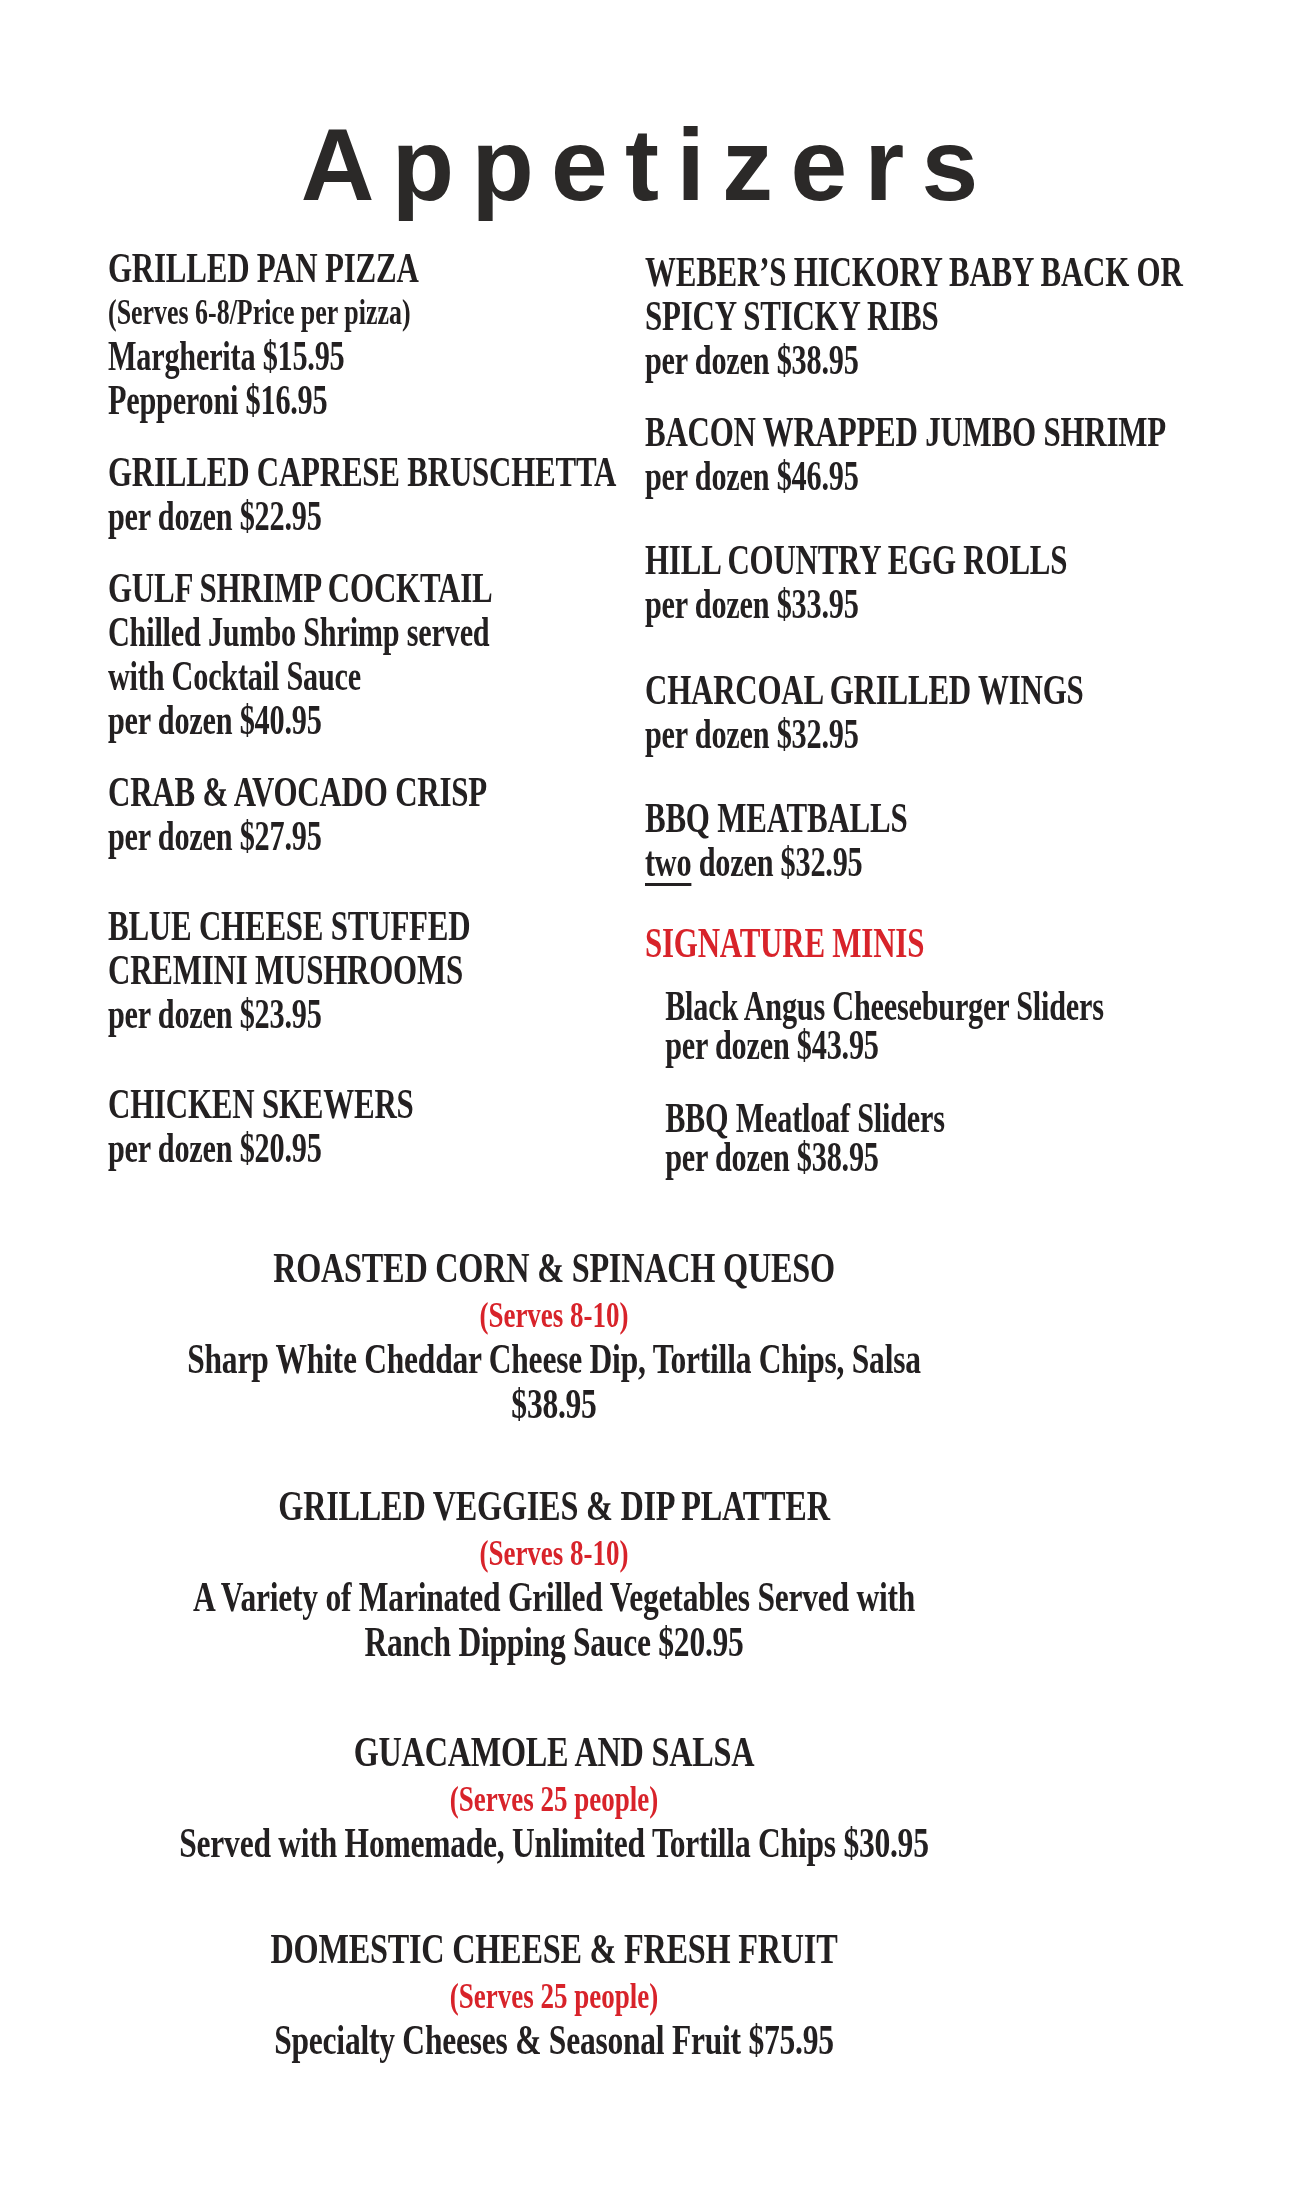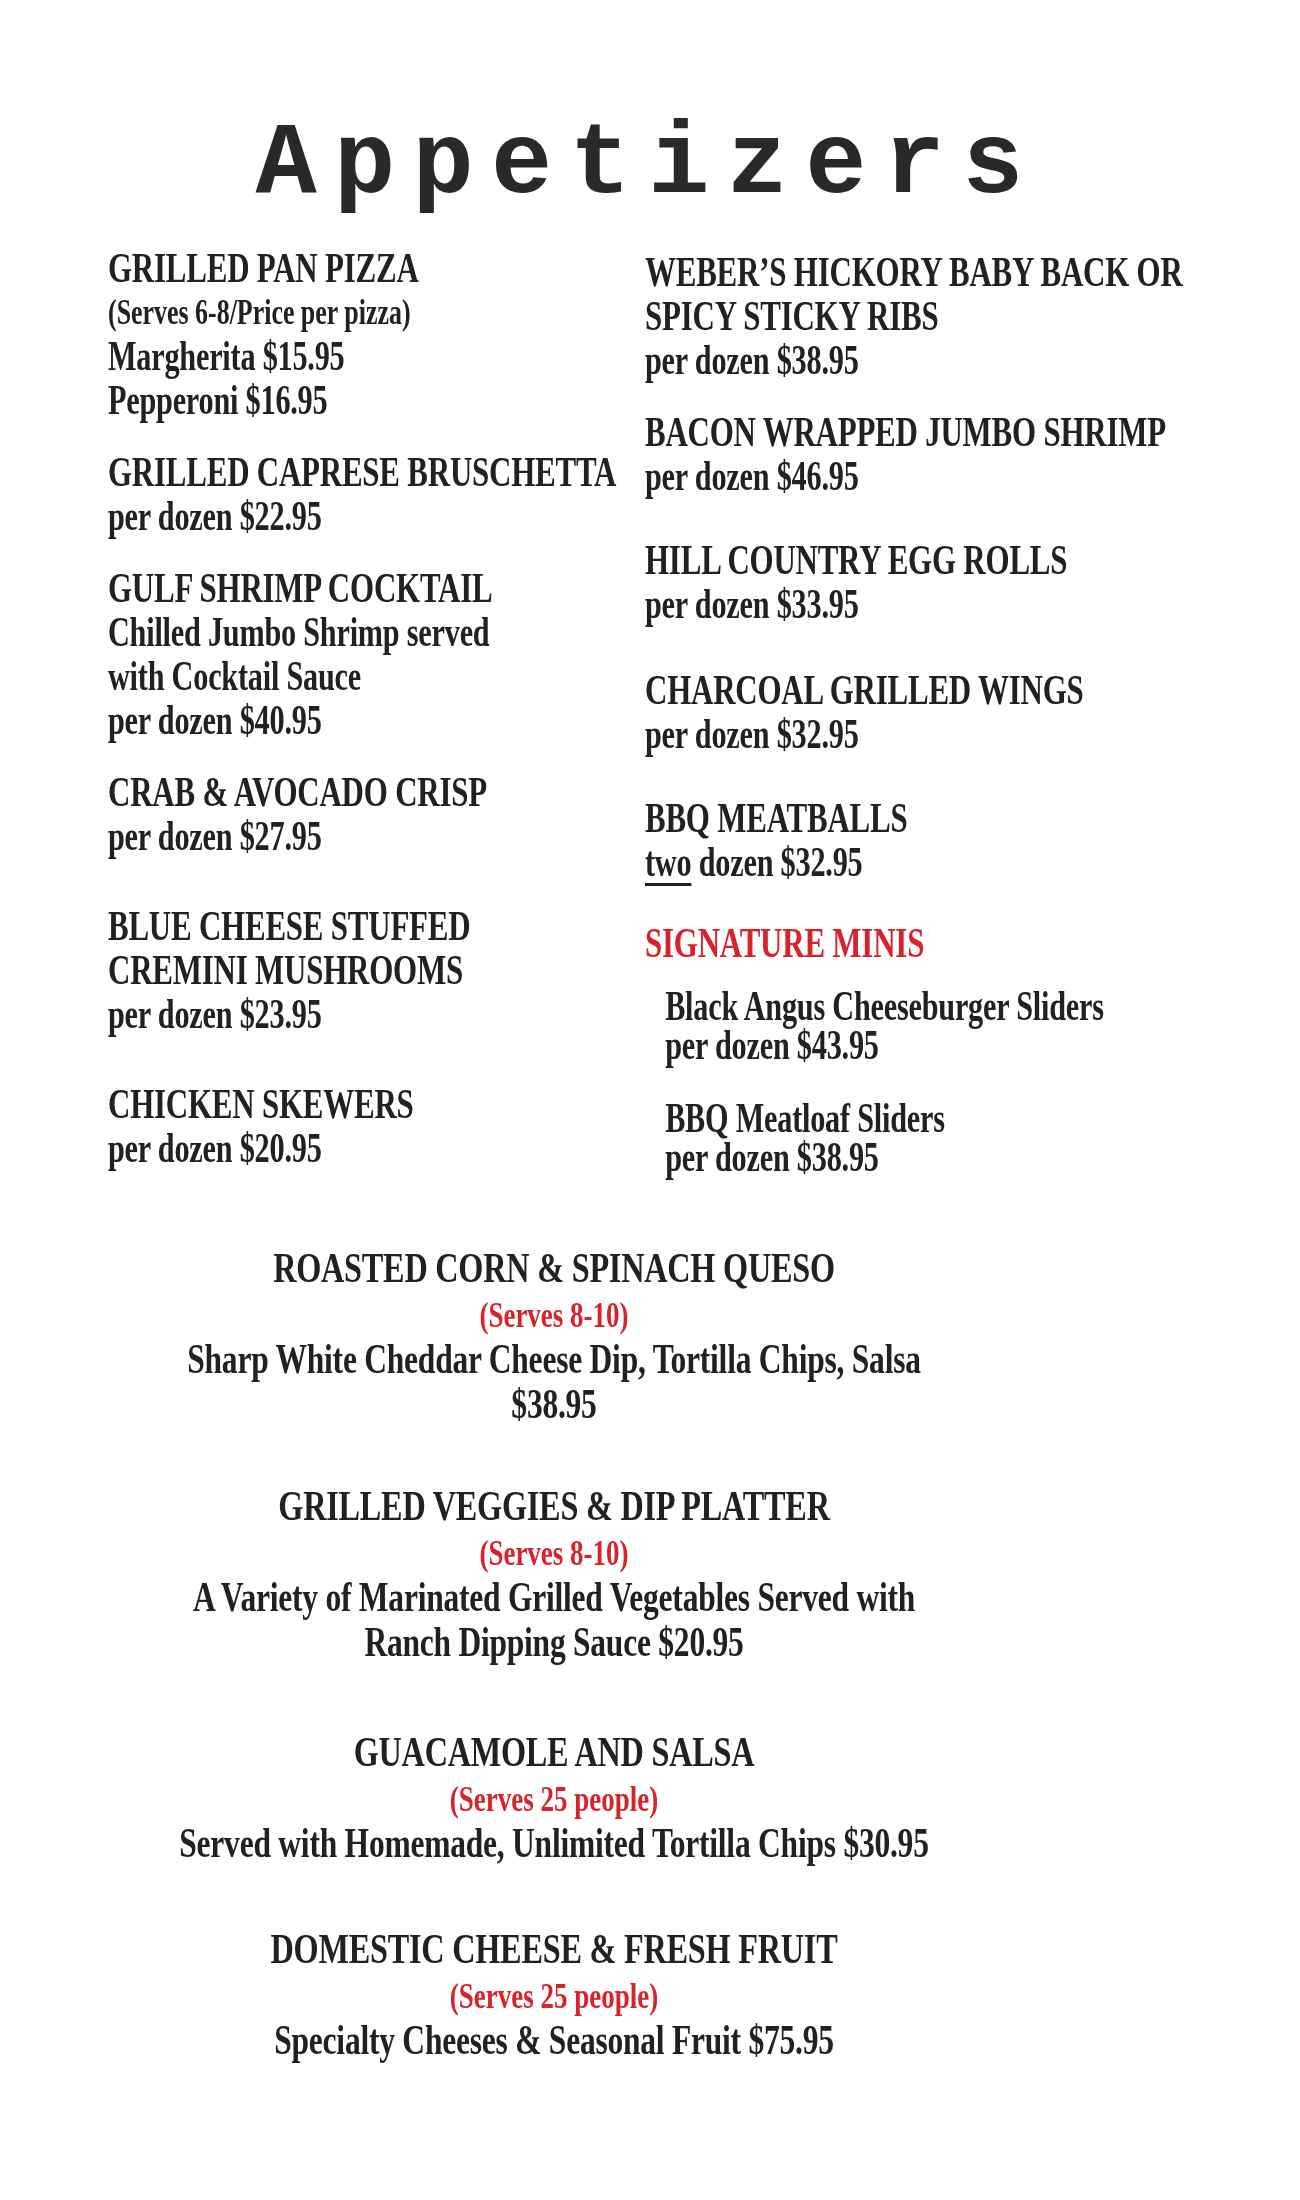--- a/index.html
+++ b/index.html
@@ -6,21 +6,21 @@
   html,body { width:1300px; height:2200px; background:#ffffff; overflow:hidden; }
   body {
     position:relative;
     font-family:"Liberation Serif","DejaVu Serif",serif;
     font-weight:bold;
     color:#232021;
   }
   .title {
     position:absolute; top:114px; left:0; width:1279px;
     text-align:center;
-    font-family:Liberation Mono, monospace;
+    font-family:Liberation Sans, sans-serif;
     font-weight:bold;
     font-size:102px; line-height:1;
     letter-spacing:0.17em; text-indent:0.17em;
     color:#2b2928;
   }
   .col { position:absolute; transform:scaleX(0.72); transform-origin:0 0; }
   .col-left  { left:108px; top:246px; }
   .col-right { left:645px; top:250px; }
   .item { margin-top:28px; white-space:nowrap; }
   .col .item:first-child { margin-top:0; }

